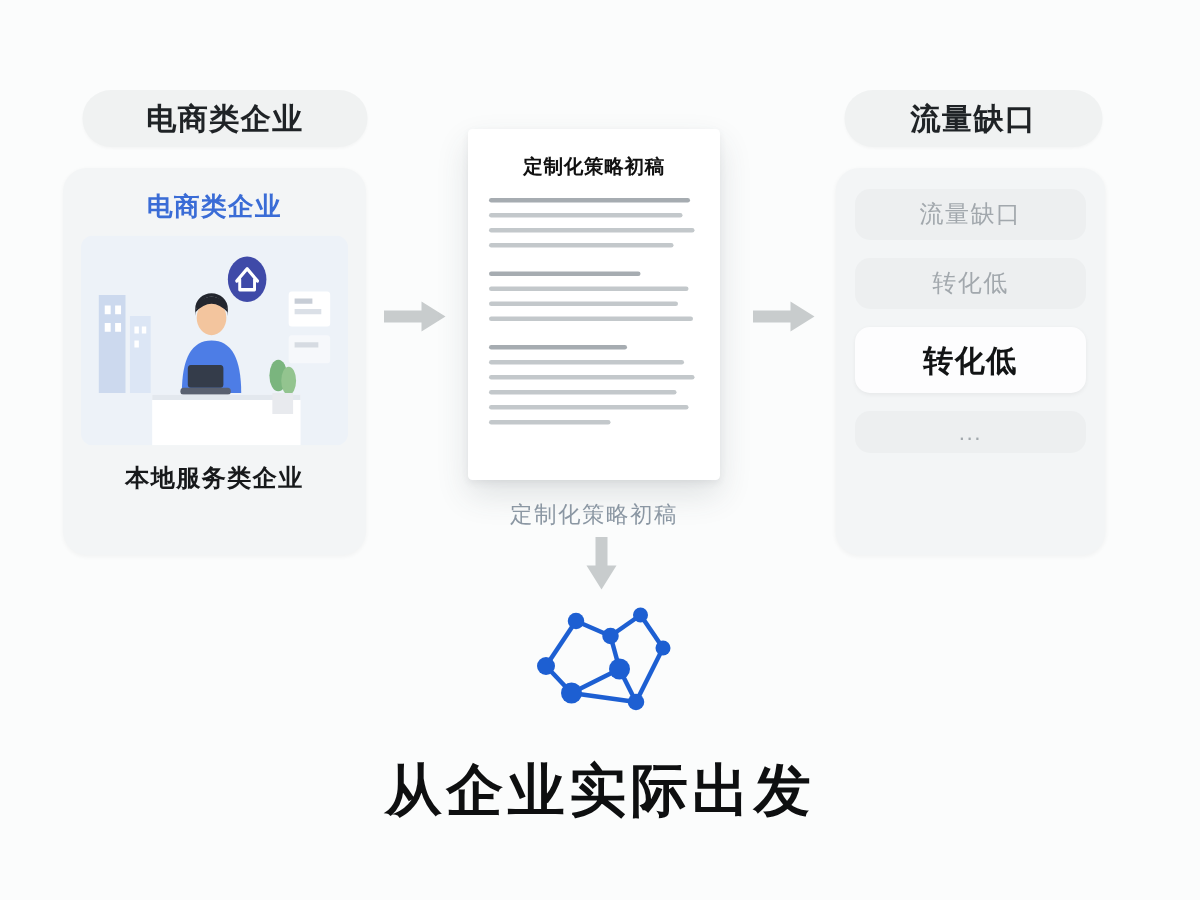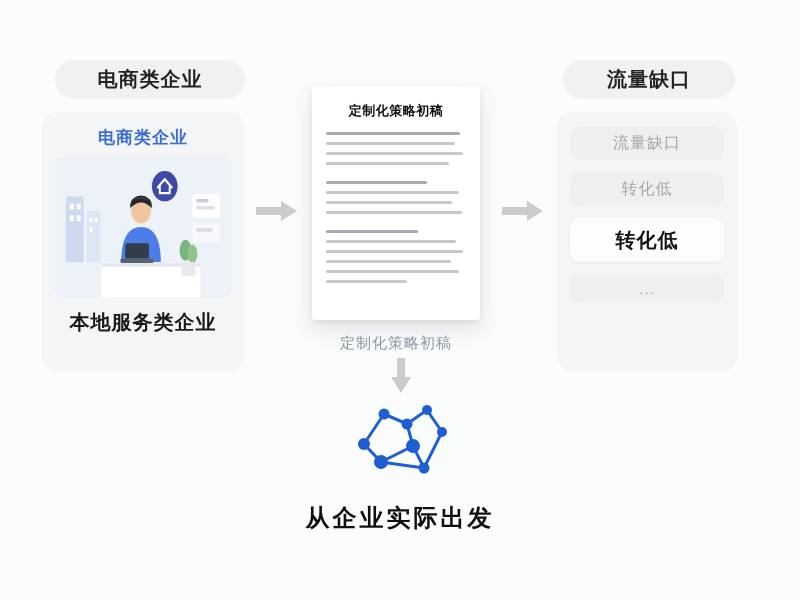--- a/index.html
+++ b/index.html
@@ -26,21 +26,21 @@
     position: absolute; background: #f3f5f6; border-radius: 16px;
     box-shadow: 0 1px 3px rgba(0,0,0,0.04);
   }
   .card-left { left: 42px; top: 112px; width: 202px; height: 258px; padding: 14px 12px; }
   .card-title {
     text-align: center; color: #3a6cd6; font-weight: 700; font-size: 17px;
     letter-spacing: 1px; margin-bottom: 8px;
   }
   .illustration { width: 178px; height: 140px; margin: 0 auto; border-radius: 8px; overflow: hidden; }
   .card-caption {
-    margin-top: 12px; text-align: center; font-weight: 700; font-size: 20px;
+    margin-top: 12px; text-align: center; font-weight: 700; font-size: 16px;
     color: #17191b; letter-spacing: 1px;
   }
 
   
   .document {
     position: absolute; left: 312px; top: 86px; width: 168px; height: 234px;
     background: #ffffff; border-radius: 3px;
     box-shadow: 0 10px 22px rgba(60,70,80,0.14), 0 2px 5px rgba(60,70,80,0.08);
     padding: 16px 14px 12px 14px;
   }
@@ -76,21 +76,21 @@
   .arrow-1 { left: 256px; top: 198px; }
   .arrow-2 { left: 502px; top: 198px; }
   .arrow-down { position: absolute; left: 388px; top: 358px; }
 
   
   .network { position: absolute; left: 350px; top: 398px; width: 100px; height: 90px; }
 
   
   .bottom-title {
     position: absolute; left: 0; top: 502px; width: 800px; text-align: center;
-    font-weight: 800; font-size: 24px; color: #0e0f10; letter-spacing: 3px;
+    font-weight: 800; font-size: 38px; color: #0e0f10; letter-spacing: 3px;
   }
 </style>
 </head>
 <body>
 
 <div class="canvas">
 
   <div class="pill pill-left">
     <span>电商类企业</span>
   </div>

